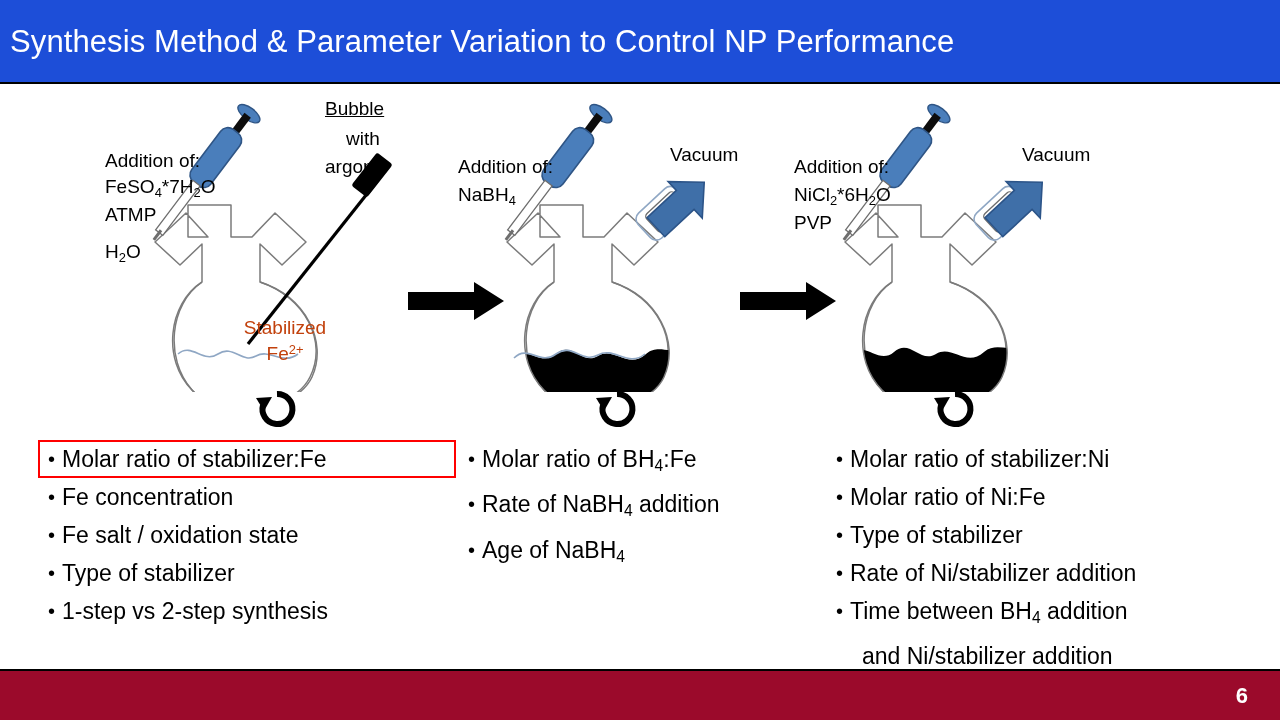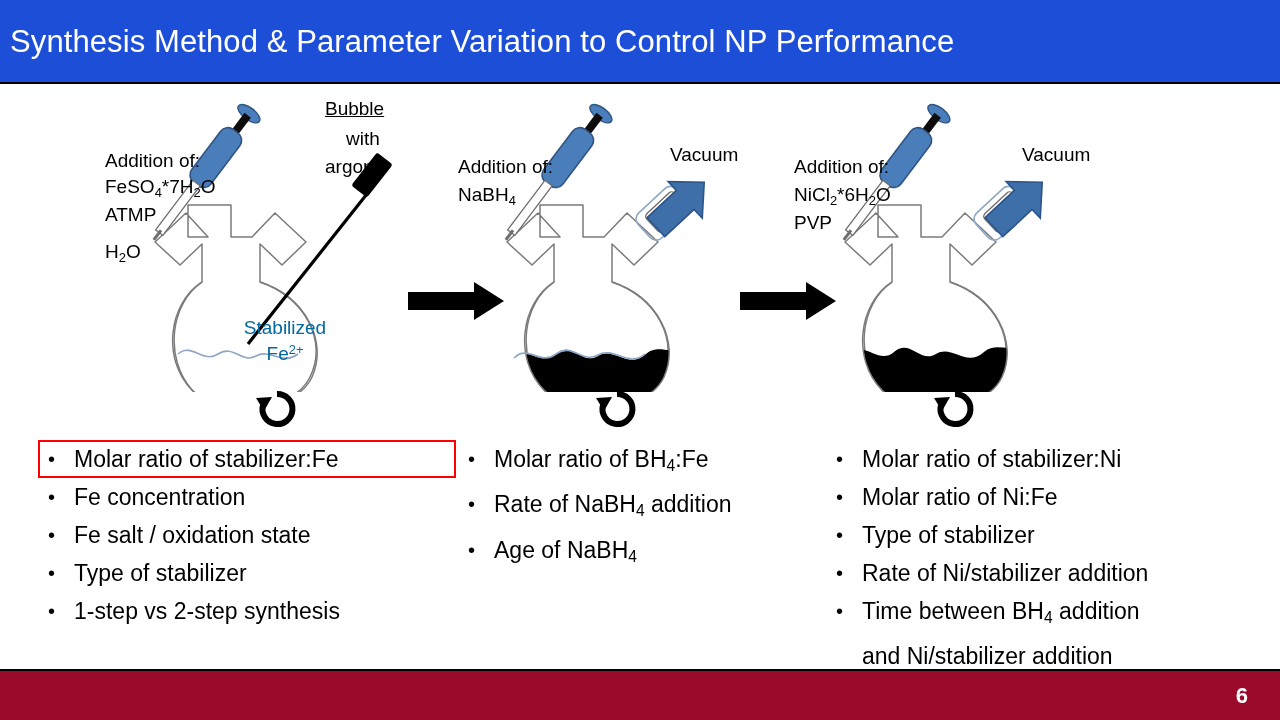--- a/index.html
+++ b/index.html
@@ -54,21 +54,21 @@
   .step-arrow{position:absolute;}
 
   
   .stir-icon{position:absolute;}
 
   
   .bullet-col{position:absolute;}
   .bullet-item{
     position:relative;
     font-size:23px;line-height:38px;
-    padding-left:34px;
+    padding-left:22px;
     white-space:nowrap;
     color:#000;
   }
   .bullet-item::before{
     content:"\2022";
     position:absolute;left:8px;top:0;
     font-size:20px;line-height:38px;
   }
   .bullet-item.cont{padding-left:34px;}
   .bullet-item.cont::before{content:"";}
@@ -78,21 +78,21 @@
     border:2px solid #FF0000;
     box-sizing:border-box;
     pointer-events:none;
   }
 
   .flask-label{
     position:absolute;
     color:#ffffff;font-size:19px;white-space:nowrap;
     text-align:center;
   }
-  .flask-label.dark{color:#0369a1;}
+  .flask-label.dark{color:#c2410c;}
 </style>
 </head>
 <body>
 
 <div id="slide">
 
   <div class="title-bar">
     <div class="title-text">Synthesis Method &amp; Parameter Variation to Control NP Performance</div>
   </div>
 

